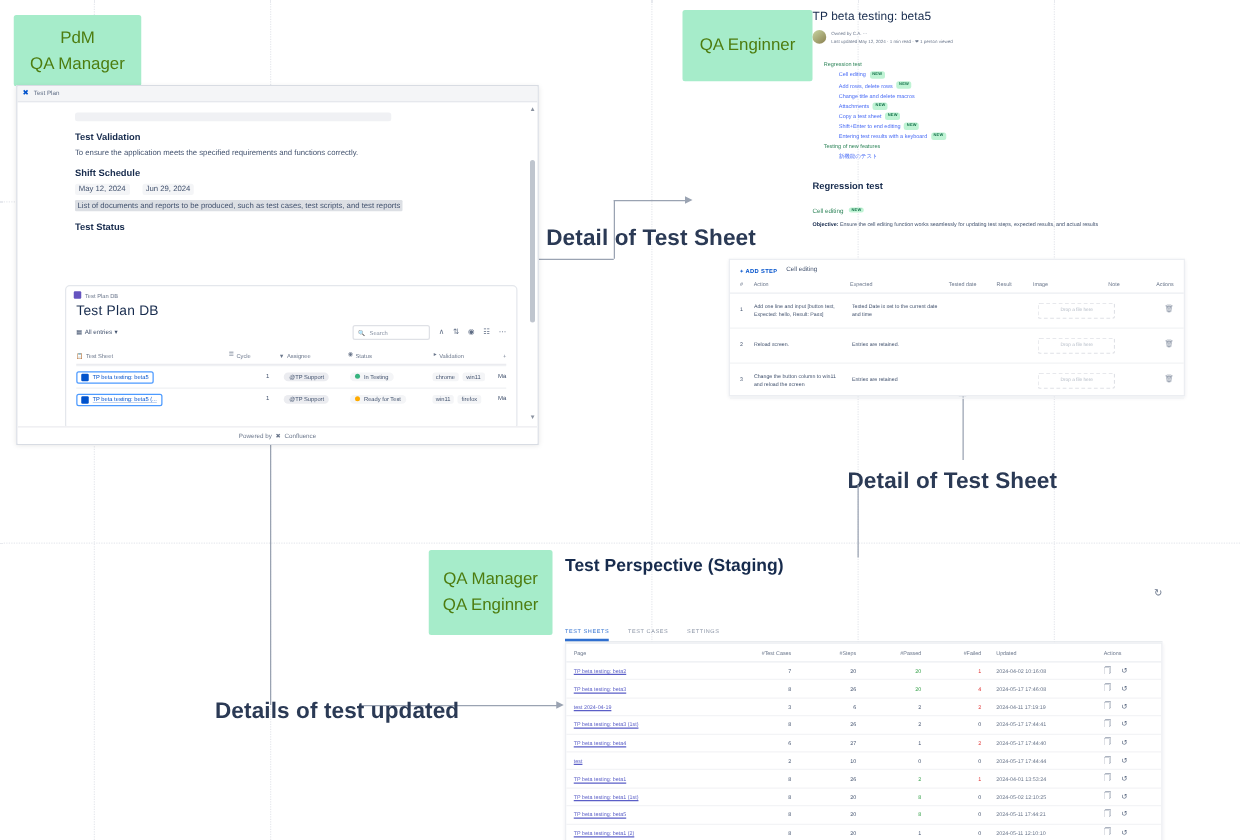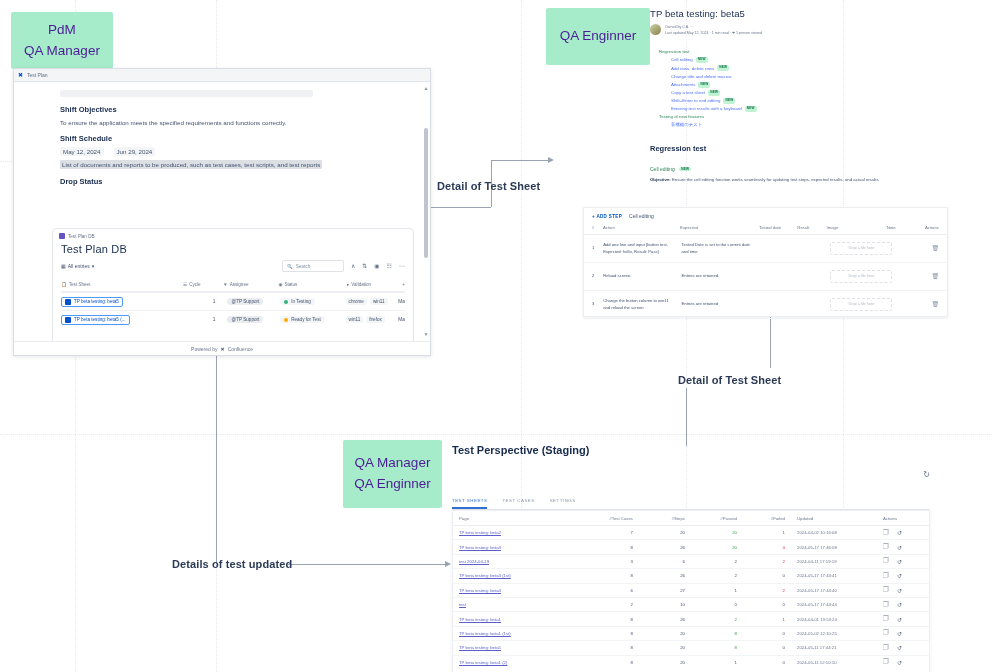--- a/index.html
+++ b/index.html
@@ -11,27 +11,27 @@
   }
   
   .grid-v,.grid-h{position:absolute;background:transparent;}
   .grid-v{width:0;border-left:1px dotted #e7e9ee;}
   .grid-h{height:0;border-top:1px dotted #e7e9ee;}
 
   
   .note{
     position:absolute;background:#a6ecca;border-radius:2px;
     display:flex;flex-direction:column;align-items:center;justify-content:center;
-    color:#4c1d95;font-size:13.5px;line-height:1.55;
+    color:#4d7c0f;font-size:13.5px;line-height:1.55;
   }
   .note span{display:block;}
 
   
   .anno{
-    position:absolute;font-size:11px;font-weight:700;color:#2b3a55;
+    position:absolute;font-size:18px;font-weight:700;color:#2b3a55;
     letter-spacing:.1px;white-space:nowrap;
   }
   .conn{position:absolute;}
   .conn-h{height:0;border-top:1.2px solid #9aa3b2;}
   .conn-v{width:0;border-left:1.2px solid #9aa3b2;}
   .arrow-r{position:absolute;width:0;height:0;
     border-top:3.5px solid transparent;border-bottom:3.5px solid transparent;
     border-left:6px solid #9aa3b2;}
   .arrow-u{position:absolute;width:0;height:0;
     border-left:3.5px solid transparent;border-right:3.5px solid transparent;
@@ -131,21 +131,21 @@
   .st-row{display:flex;align-items:center;min-height:21px;border-bottom:1px solid #f2f3f5;padding:3px 8px;}
   .st-row div{font-size:4.2px;color:#42526e;line-height:1.5;}
   .k-num{width:12px;}.k-act{width:78px;padding-right:6px;}.k-exp{width:80px;padding-right:6px;}
   .k-td{width:42px;}.k-res{width:32px;}.k-img{width:66px;}.k-note{width:42px;}.k-actn{flex:1;text-align:right;}
   .dropzone{width:60px;height:11px;border:1px dashed #dfe1e6;border-radius:2px;display:flex;align-items:center;justify-content:center;}
   .dropzone span{font-size:3.8px;color:#b3bac5;}
   .trash{font-size:6px;color:#8993a4;}
 
   
   .tp{position:absolute;left:452px;top:444px;width:478px;}
-  .tp-title{font-size:11px;color:#172b4d;font-weight:700;}
+  .tp-title{font-size:14px;color:#172b4d;font-weight:700;}
   .tp-reload{position:absolute;right:0;top:26px;font-size:8px;color:#6b778c;}
   .tp-tabs{display:flex;gap:15px;margin-top:42px;border-bottom:1px solid #e4e7ec;}
   .tp-tab{font-size:4.4px;letter-spacing:.5px;color:#8993a4;padding-bottom:4px;}
   .tp-tab.on{color:#2f6fd0;border-bottom:2px solid #2f6fd0;}
   .tp-card{background:#fff;border:1px solid #eceef2;box-shadow:0 1px 3px rgba(9,30,66,.07);}
   .tp-hr{display:flex;align-items:center;height:14px;border-bottom:1px solid #eceef2;padding:0 6px;}
   .tp-hr div{font-size:4.3px;color:#6b778c;}
   .tp-row{display:flex;align-items:center;height:13.4px;border-bottom:1px solid #f3f4f6;padding:0 6px;}
   .tp-row div{font-size:4.3px;}
   .w-page{width:128px;}
@@ -206,29 +206,29 @@
 <div class="anno" style="left:172px;top:558px;">Details of test updated</div>
 
 <div class="win">
   <div class="win-bar">
     <span class="cfl">✖</span>
     <span class="win-title">Test Plan</span>
   </div>
   <div class="win-body">
     <div class="win-page">
       <div class="ghost"></div>
-      <div class="h3">Shift Objectives</div>
+      <div class="h3">Test Validation</div>
       <div class="p">To ensure the application meets the specified requirements and functions correctly.</div>
       <div class="h3">Shift Schedule</div>
       <div class="dates">
         <span>May 12, 2024</span>
         <span>Jun 29, 2024</span>
       </div>
       <div class="p"><span class="hl">List of documents and reports to be produced, such as test cases, test scripts, and test reports</span></div>
-      <div class="h3">Drop Status</div>
+      <div class="h3">Test Status</div>
     </div>
 
     <div class="dbcard">
       <div class="db-top">
         <span class="db-ico"></span>
         <span class="db-top-t">Test Plan DB</span>
       </div>
       <div class="db-title">Test Plan DB</div>
       <div class="db-tools">
         <div class="db-allent">

